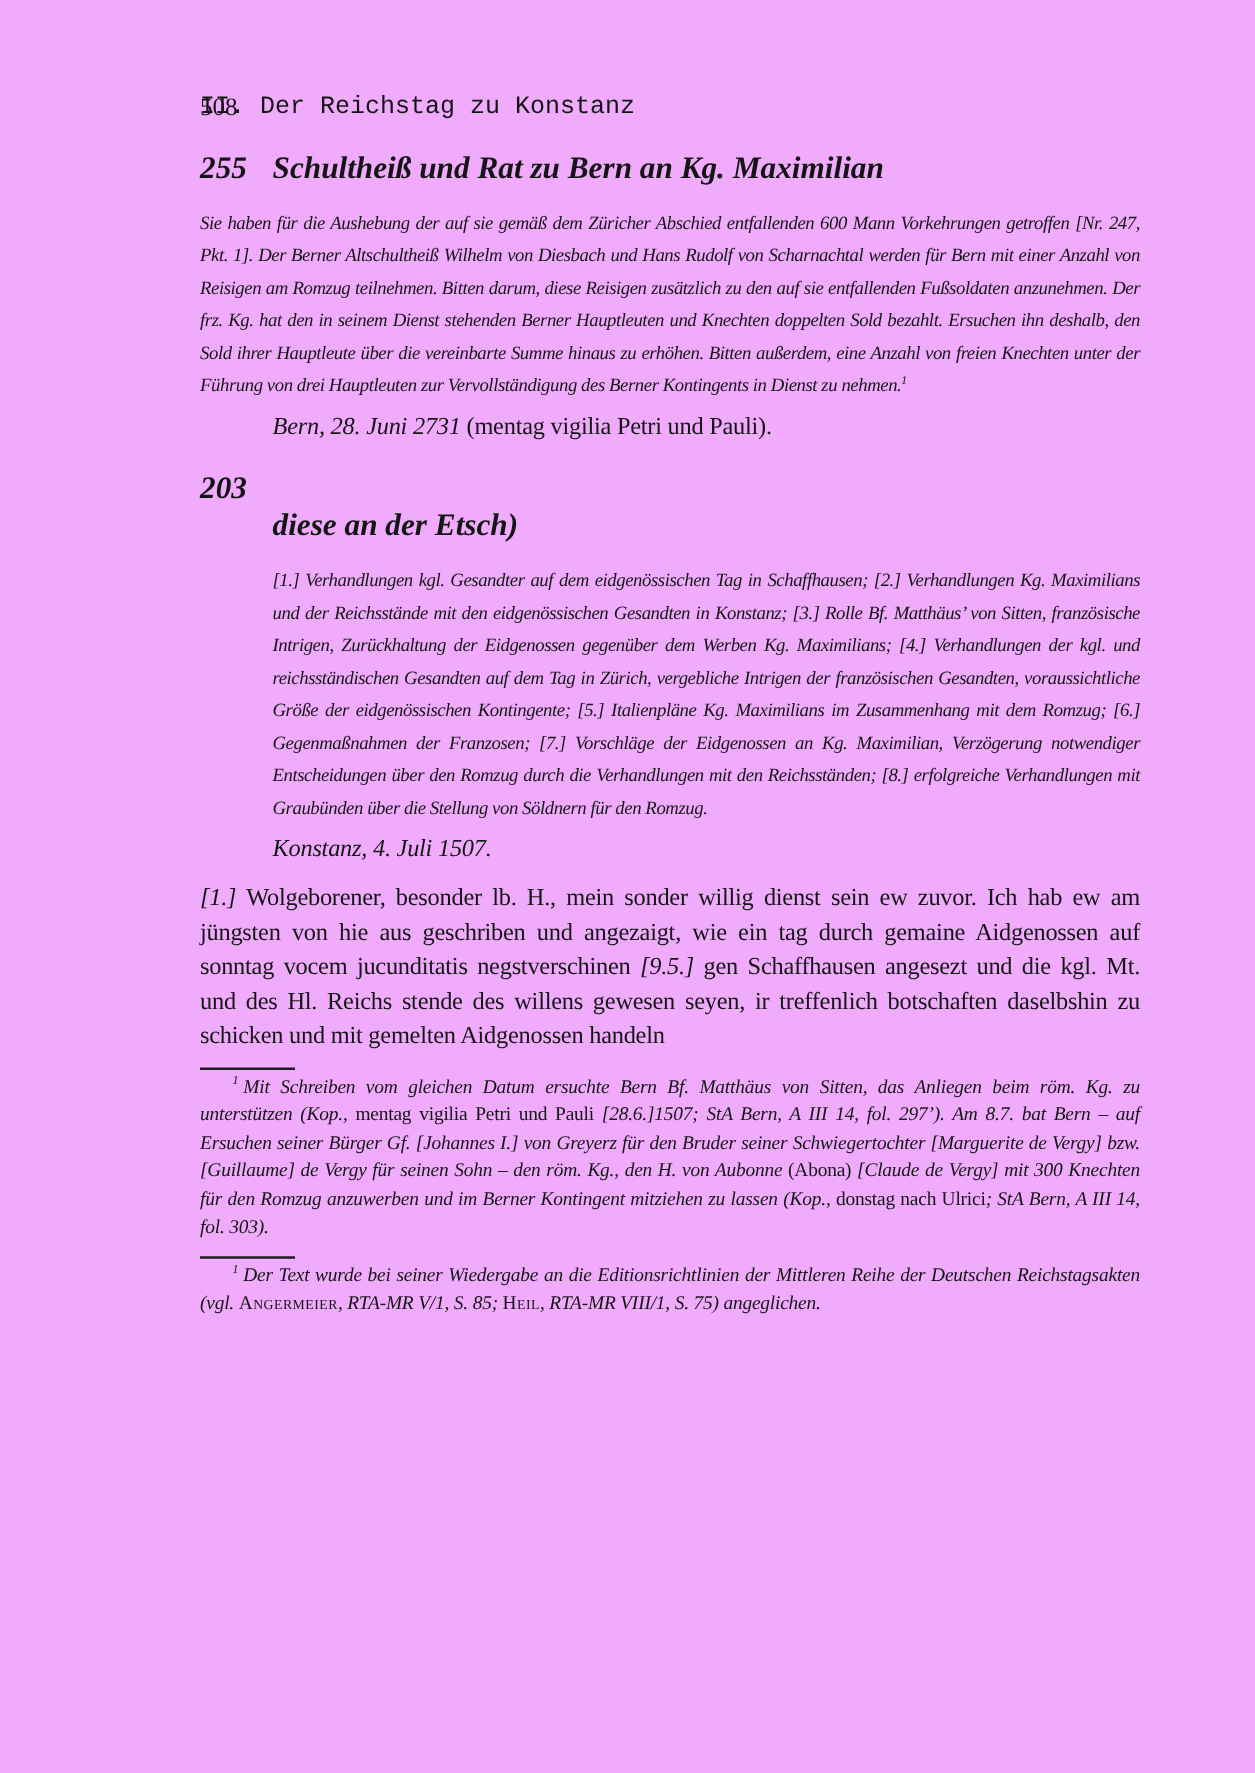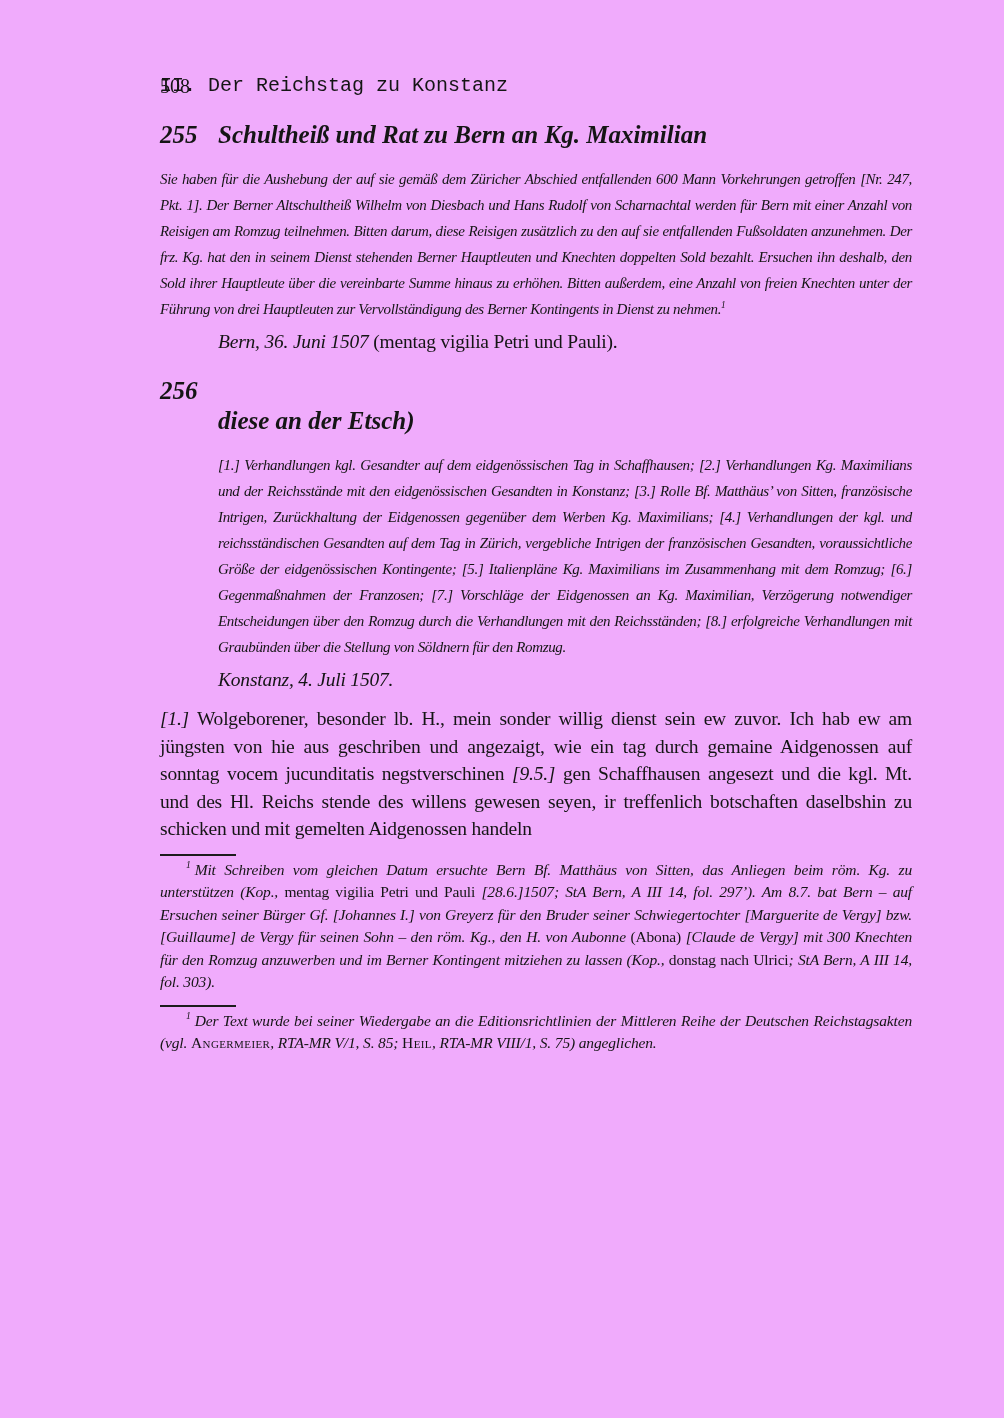--- a/index.html
+++ b/index.html
@@ -111,27 +111,27 @@
 
     <div>
       <div class="entry-head">
         <span class="entry-num">255</span>
         <span class="entry-title">Schultheiß und Rat zu Bern an Kg. Maximilian</span>
       </div>
 
       <p class="summary"><span>Sie haben für die Aushebung der auf sie gemäß dem Züricher Abschied entfallenden 600 Mann Vorkehrungen getroffen [Nr. 247, Pkt. 1]. Der Berner Altschultheiß Wilhelm von Diesbach und Hans Rudolf von Scharnachtal werden für Bern mit einer Anzahl von Reisigen am Romzug teilnehmen. Bitten darum, diese Reisigen zusätzlich zu den auf sie entfallenden Fußsoldaten anzunehmen. Der frz. Kg. hat den in seinem Dienst stehenden Berner Hauptleuten und Knechten doppelten Sold bezahlt. Ersuchen ihn deshalb, den Sold ihrer Hauptleute über die vereinbarte Summe hinaus zu erhöhen. Bitten außerdem, eine Anzahl von freien Knechten unter der Führung von drei Hauptleuten zur Vervollständigung des Berner Kontingents in Dienst zu nehmen.</span><sup>1</sup></p>
 
       <div class="date-block">
-        <div><span class="i">Bern, 36. Juni 1507</span><span class="r"> (mentag vigilia Petri und Pauli).</span></div>
+        <div><span class="i">Bern, 28. Juni 2731</span><span class="r"> (mentag vigilia Petri und Pauli).</span></div>
       </div>
     </div>
 
     <div>
       <div class="entry-head">
-        <span class="entry-num">256</span>
+        <span class="entry-num">203</span>
         <span class="entry-title"><br><span>diese an der Etsch)</span></span>
       </div>
 
       <p class="summary indented">[1.] Verhandlungen kgl. Gesandter auf dem eidgenössischen Tag in Schaffhausen; [2.] Verhandlungen Kg. Maximilians und der Reichsstände mit den eidgenössischen Gesandten in Konstanz; [3.] Rolle Bf. Matthäus’ von Sitten, französische Intrigen, Zurückhaltung der Eidgenossen gegenüber dem Werben Kg. Maximilians; [4.] Verhandlungen der kgl. und reichsständischen Gesandten auf dem Tag in Zürich, vergebliche Intrigen der französischen Gesandten, voraussichtliche Größe der eidgenössischen Kontingente; [5.] Italienpläne Kg. Maximilians im Zusammenhang mit dem Romzug; [6.] Gegenmaßnahmen der Franzosen; [7.] Vorschläge der Eidgenossen an Kg. Maximilian, Verzögerung notwendiger Entscheidungen über den Romzug durch die Verhandlungen mit den Reichsständen; [8.] erfolgreiche Verhandlungen mit Graubünden über die Stellung von Söldnern für den Romzug.</p>
 
       <div class="date-block">
         <div class="i">Konstanz, 4. Juli 1507.</div>
       </div>
     </div>
 

